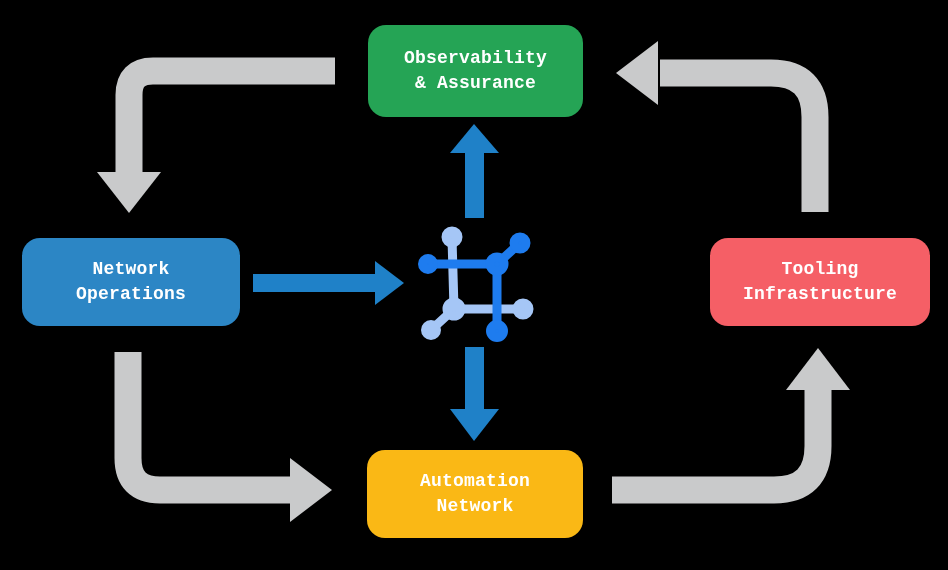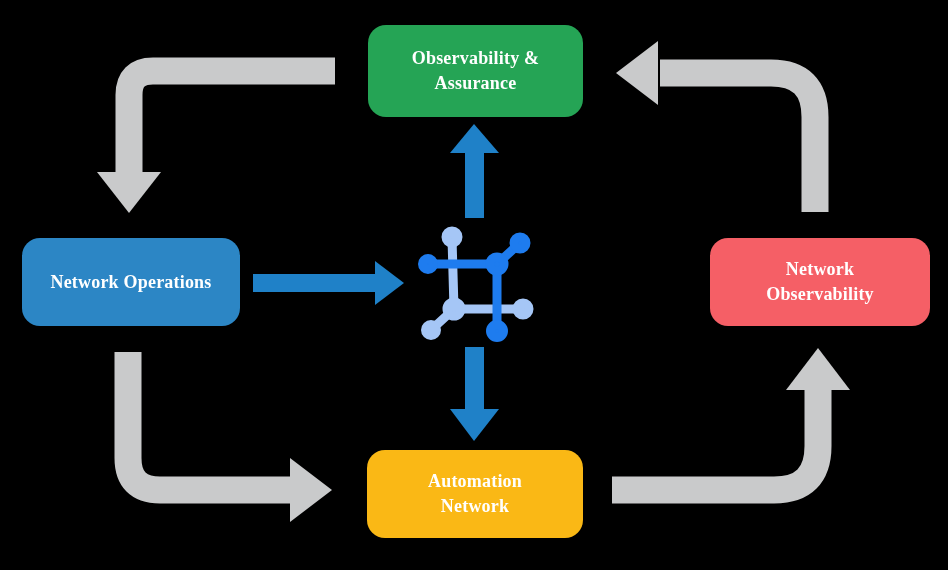--- a/index.html
+++ b/index.html
@@ -1,18 +1,18 @@
 <!DOCTYPE html>
 <html><head>
 <meta charset="utf-8">
 <style>
   html,body{margin:0;padding:0;background:#000;}
   .canvas{
     position:relative;width:948px;height:570px;background:#000;overflow:hidden;
-    font-family:Liberation Serif, serif;
+    font-family:Liberation Mono, monospace;
   }
   .layer{position:absolute;left:0;top:0;}
   .node{
     position:absolute;border-radius:18px;color:#fff;font-weight:bold;
     font-size:18px;line-height:1.38;letter-spacing:.2px;text-align:center;
     display:flex;align-items:center;justify-content:center;box-sizing:border-box;
     padding:10px 26px;
   }
   .node-observability{left:368px;top:25px;width:215px;height:92px;background:#25A455;}
   .node-operations{left:22px;top:238px;width:218px;height:88px;background:#2C86C5;}
@@ -90,20 +90,20 @@
 
   <div class="node node-observability">
     <span>Observability &amp; Assurance</span>
   </div>
 
   <div class="node node-operations">
     <span>Network Operations</span>
   </div>
 
   <div class="node node-infrastructure">
-    <span>Network Observability</span>
+    <span>Tooling Infrastructure</span>
   </div>
 
   <div class="node node-automation">
     <span>Automation Network</span>
   </div>
 
 </div>
 
 </body></html>

